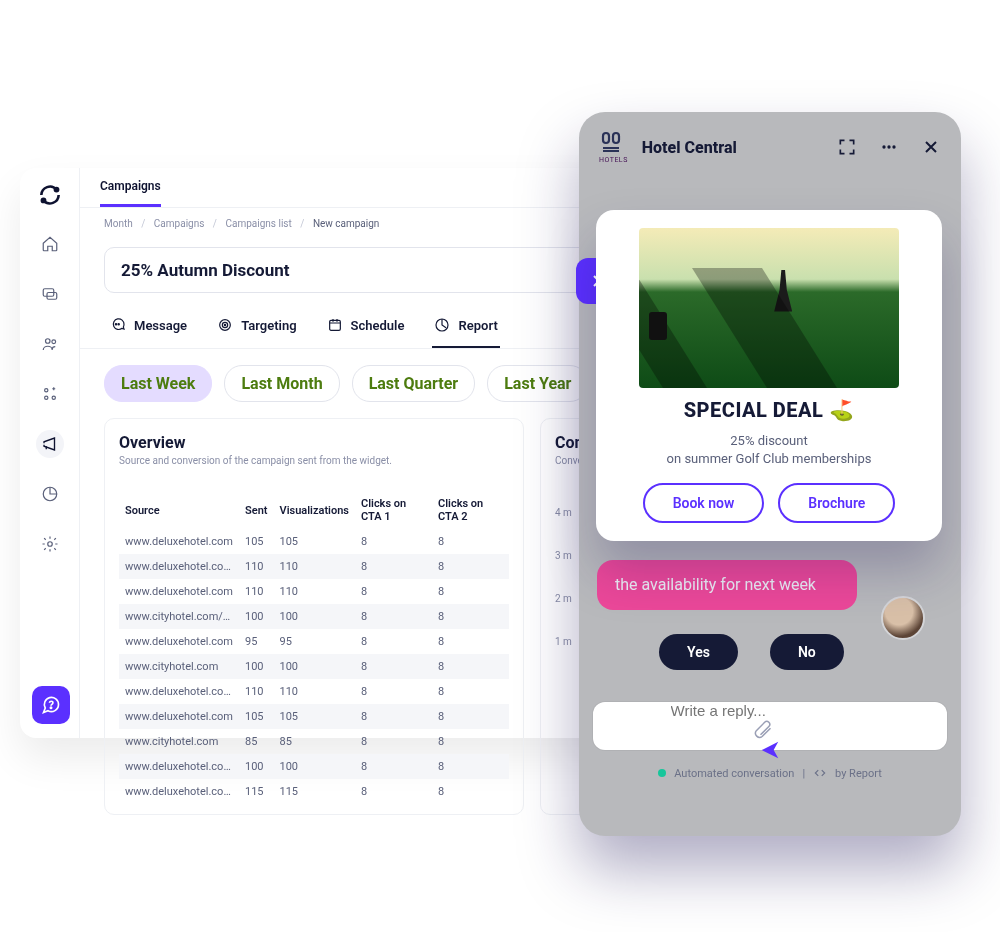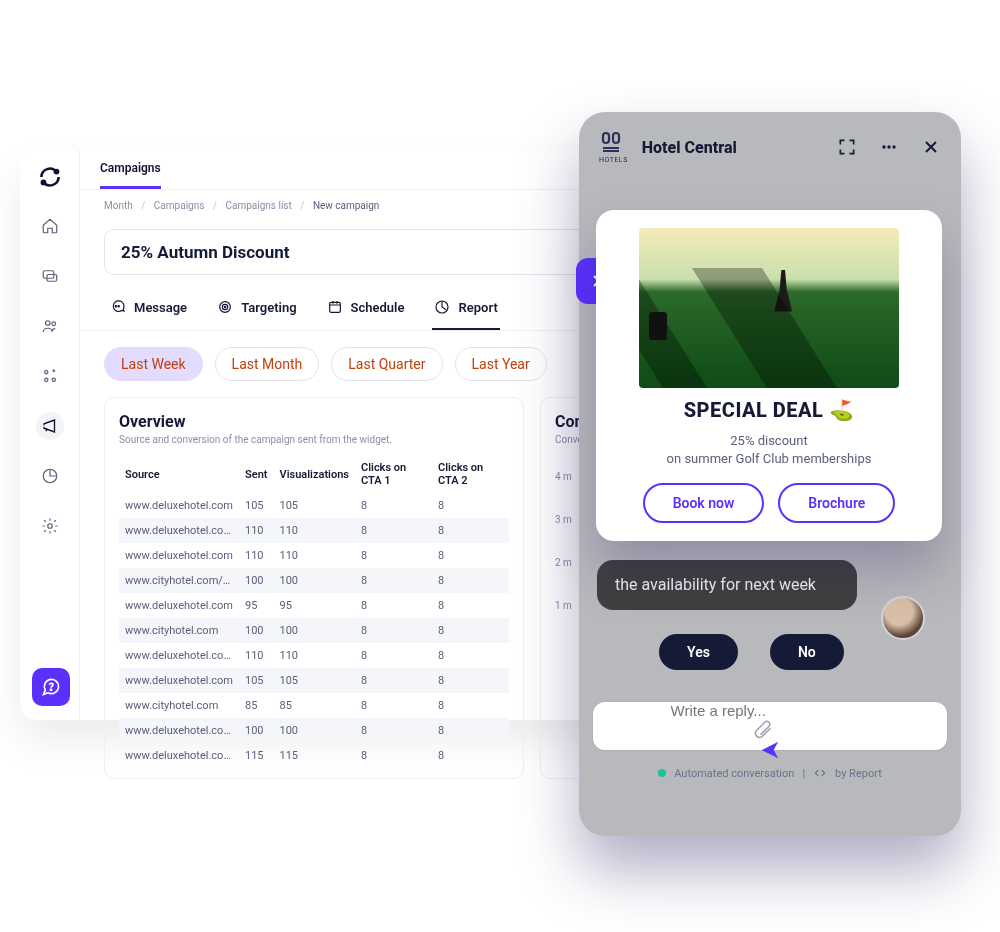--- a/index.html
+++ b/index.html
@@ -8,21 +8,21 @@
     width: 1000px;
     height: 932px;
     overflow: hidden;
     position: relative;
   }
 
   
   .dashboard {
     position: absolute;
     left: 20px;
-    top: 150px;
+    top: 168px;
     width: 820px;
     height: 570px;
     background: #fff;
     border-radius: 16px;
     display: flex;
     box-shadow: 0 20px 40px rgba(0,0,0,.08);
   }
 
   .sidebar {
     width: 60px;
@@ -102,41 +102,41 @@
     border-bottom: 2px solid transparent;
   }
   .tab.active { border-bottom-color: #151a36; }
   .tab svg, .tab .ico { width: 16px; height: 16px; display: inline-flex; }
 
   .pills {
     display: flex; gap: 12px;
     padding: 16px 24px;
   }
   .pill {
-    font-size: 14px; font-weight: 400;
+    font-size: 16px; font-weight: 700;
     padding: 8px 16px; border-radius: 18px;
     border: 1px solid #e2e4ec;
-    color: #c2410c; background: #fff;
+    color: #4d7c0f; background: #fff;
   }
   .pill.active { background: #e4dcff; border-color: #e4dcff; }
 
   .tables {
     display: flex;
     gap: 16px;
     padding: 0 24px 18px;
   }
   .card {
     border: 1px solid #eef0f4;
     border-radius: 10px;
     padding: 14px 14px 10px;
   }
   .card.overview { flex: 0 0 420px; }
   .card.conv { flex: 0 0 330px; min-width: 0; }
   .card h4 { font-size: 16px; font-weight: 700; color: #151a36; margin-bottom: 3px; }
-  .card .sub { font-size: 10px; color: #8a8fa7; margin-bottom: 10px; }
+  .card .sub { font-size: 10px; color: #8a8fa7; margin-bottom: 25px; }
 
   table { border-collapse: collapse; width: 100%; font-size: 11px; }
   th { text-align: left; font-weight: 600; color: #151a36; padding: 6px 6px; }
   td { padding: 6px 6px; color: #5a607a; }
   tbody tr:nth-child(even) td { background: #f5f6f9; }
   td.src { max-width: 120px; overflow: hidden; text-overflow: ellipsis; white-space: nowrap; }
 
   .ytick { font-size: 10px; color: #8a8fa7; padding: 16px 0; }
 
   
@@ -173,21 +173,21 @@
     gap: 14px;
     color: #151a36;
   }
   .w-brand-icon { width: 24px; height: 24px; color: #2a3257; }
   .w-hotels { font-size: 7px; letter-spacing: .5px; color: #415; text-align: center; display: block; margin-top: 2px; }
   .w-title { font-size: 16px; font-weight: 800; color: #151a36; flex: 1; }
   .w-head-ico { width: 20px; height: 20px; color: #151a36; margin-left: 8px; }
 
   .w-body { flex: 1; position: relative; padding: 0 18px; }
   .bubble-dark {
-    background: #404040;
+    background: #ec4899;
     color: #edeef5;
     border-radius: 16px;
     padding: 14px 18px;
     font-size: 16px;
     line-height: 1.35;
     width: 260px;
     position: absolute;
     left: 18px;
     top: 378px;
   }

